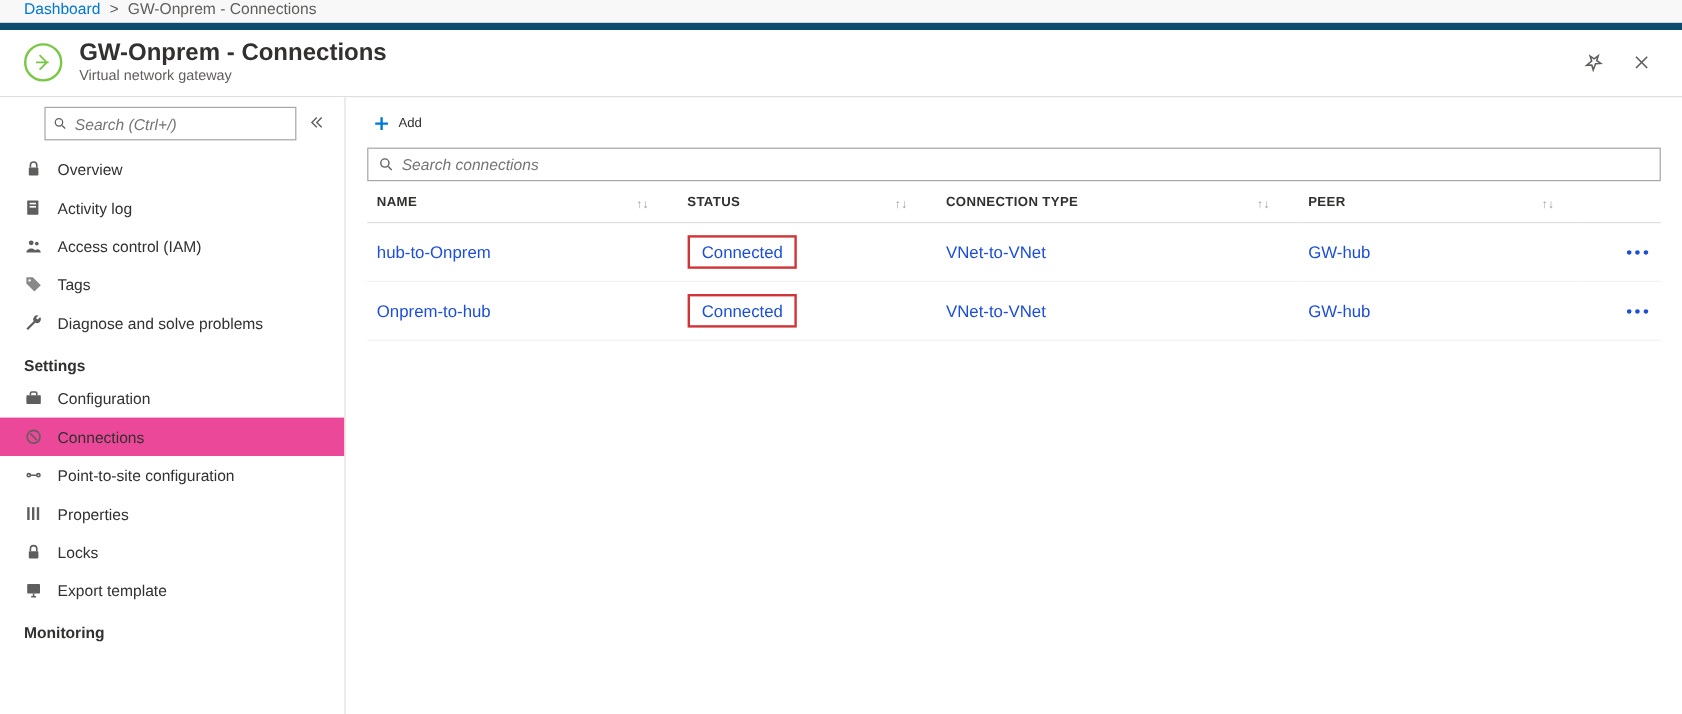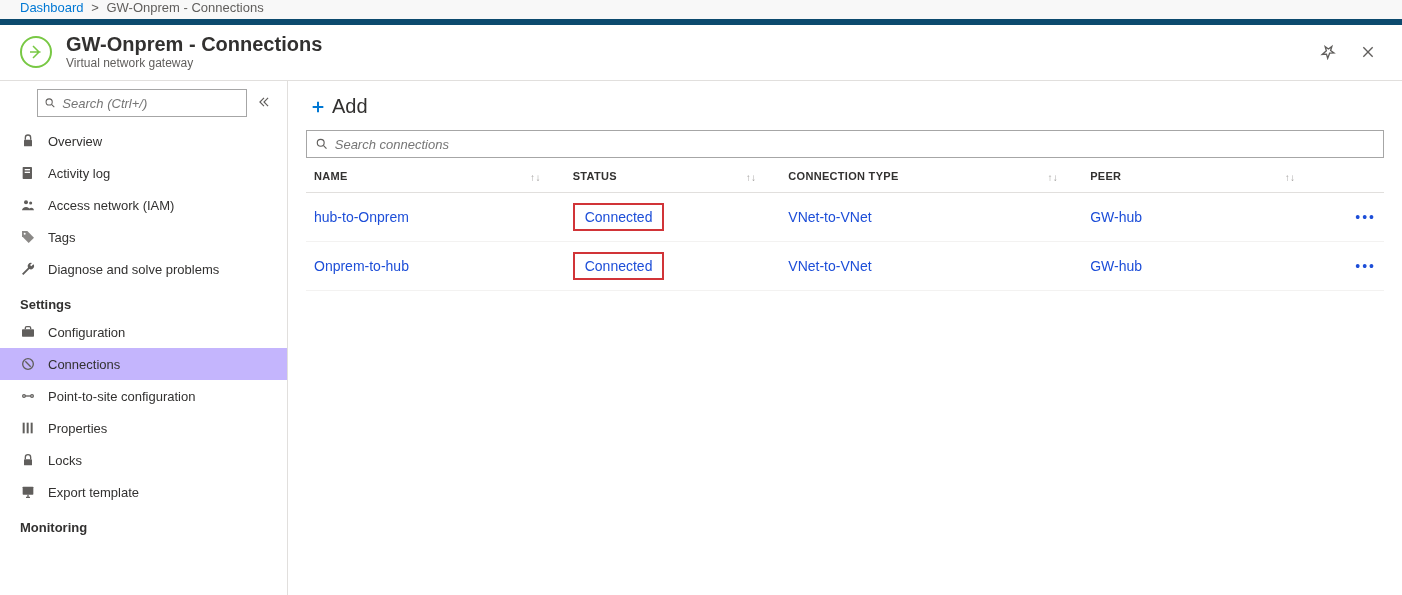--- a/index.html
+++ b/index.html
@@ -125,21 +125,21 @@
   .sidebar-scroll::-webkit-scrollbar { width: 10px; }
   .sidebar-scroll::-webkit-scrollbar-thumb { background:#c8c6c4; }
 
   .nav-item {
     display: flex;
     align-items: center;
     padding: 8px 12px 8px 20px;
     cursor: pointer;
     gap: 12px;
   }
-  .nav-item.active { background: #c4b5fd; }
+  .nav-item.active { background: #ec4899; }
   .nav-item .nav-icon {
     width: 16px; height: 16px;
     display:flex;align-items:center;justify-content:center;
     color:#605e5c;
   }
   .nav-item .nav-icon svg{width:16px;height:16px;}
   .nav-label { font-size: 13px; color:#323130;}
   .nav-group {
     padding: 12px 20px 4px;
     font-weight:600;
@@ -158,21 +158,21 @@
     display: flex;
     align-items: center;
     padding: 4px 0 10px 0;
   }
   .add-btn {
     display:flex;
     align-items:center;
     gap:6px;
     background:none;border:none;
     cursor:pointer;
-    font-size:20px;
+    font-size:11px;
     color:#323130;
     padding:2px 4px;
   }
   .add-btn svg{width:16px;height:16px;color:#0078d4;}
   .filter-row {
     border:1px solid #a6a6a6;
     display:flex;align-items:center;
     height:28px;
     padding:0 8px;
     gap:6px;
@@ -304,21 +304,21 @@
       </div>
 
       <div class="nav-item">
         <span class="nav-icon ic-blue">
           <svg viewBox="0 0 24 24" fill="currentColor">
               <circle cx="9" cy="8" r="3"></circle>
               <circle cx="16" cy="9" r="2.3"></circle>
               <path d="M3 20c0-3 3-5 6-5s6 2 6 5M13 20c0-2 2-4 4-4s4 2 4 4"></path>
             </svg>
         </span>
-        <span class="nav-label">Access network (IAM)</span>
+        <span class="nav-label">Access control (IAM)</span>
       </div>
 
       <div class="nav-item">
         <span class="nav-icon" style="color:#8a8886">
           <svg viewBox="0 0 24 24" fill="currentColor">
               <path d="M3 3h8l10 10-8 8L3 11V3z"></path>
               <circle cx="7" cy="7" r="1.5" fill="#fff"></circle>
             </svg>
         </span>
         <span class="nav-label">Tags</span>

